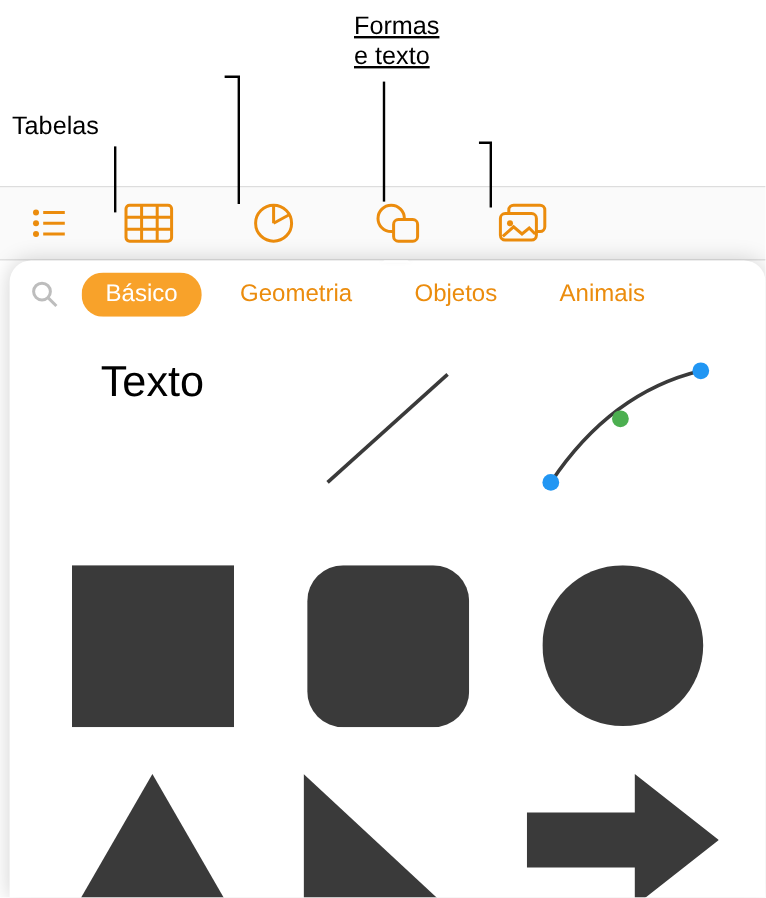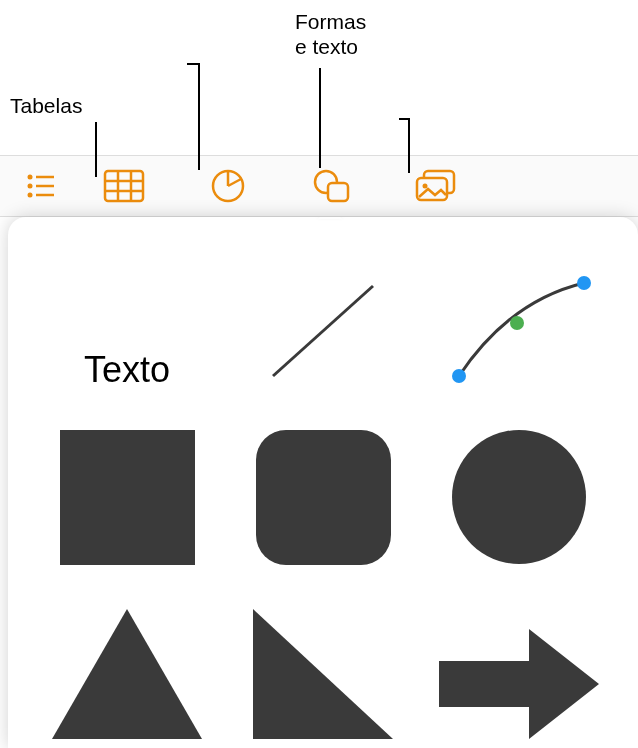--- a/index.html
+++ b/index.html
@@ -113,21 +113,21 @@
     
     .shapes-grid {
       display: grid;
       grid-template-columns: repeat(3, 1fr);
       gap: 24px 18px;
       padding: 24px 30px 0 30px;
     }
     .shape-cell {
       height: 150px;
       display: flex;
-      align-items: flex-end;
+      align-items: flex-start;
       justify-content: center;
       cursor: pointer;
     }
     .text-shape {
       font-size: 36px;
       font-weight: 500;
       color: #000;
     }
     .solid-shape { fill: #3a3a3a; }
   </style>
@@ -136,21 +136,21 @@
 
 <div class="callout-area">
   <div class="callout" style="left:10px; top:93px;">Tabelas</div>
   <div class="callout-line" style="left:95px; top:122px; height:55px;"></div>
 
   <div class="callout-line" style="left:195px; top:55px; width:2px; height:0;"></div>
   <svg style="position:absolute; left:187px; top:52px;" width="30" height="120">
     <path d="M 0 12 L 12 12 L 12 118" stroke="#000" stroke-width="2" fill="none"></path>
   </svg>
 
-  <div class="callout" style="left:295px; top:9px; text-align:left;">
+  <div class="callout" style="left:295px; top:9px; text-align:left;text-decoration:underline;">
     <span>Formas</span><br>
     <span>e texto</span>
   </div>
   <div class="callout-line" style="left:319px; top:68px; height:100px;"></div>
 
   <svg style="position:absolute; left:399px; top:106px;" width="40" height="70">
     <path d="M 0 13 L 10 13 L 10 67" stroke="#000" stroke-width="2" fill="none"></path>
   </svg>
 </div>
 
@@ -201,20 +201,34 @@
         <rect x="10" y="3" width="30" height="22" rx="4"></rect>
         <rect x="3" y="10" width="30" height="22" rx="4" fill="#fafafa"></rect>
         <circle cx="11" cy="18" r="2.5" fill="#eb8c0d" stroke="none"></circle>
         <path d="M 5 29 L 14 21 L 21 27 L 27 22 L 32 27" fill="none"></path>
       </g>
     </svg>
   </div>
 </div>
 
 <div class="popover">
+  <div class="tabbar">
+    <div class="search-icon">
+      <svg width="24" height="24" viewBox="0 0 24 24">
+        <circle cx="10" cy="10" r="7" stroke="#bdbdbd" stroke-width="2.5" fill="none"></circle>
+        <line x1="15" y1="15" x2="22" y2="22" stroke="#bdbdbd" stroke-width="2.5"></line>
+      </svg>
+    </div>
+    <div class="tabs">
+      <div class="tab active">Básico</div>
+      <div class="tab">Geometria</div>
+      <div class="tab">Objetos</div>
+      <div class="tab">Animais</div>
+    </div>
+  </div>
 
   <div class="shapes-grid">
 
     <div class="shape-cell">
       <span class="text-shape">Texto</span>
     </div>
     <div class="shape-cell">
       <svg width="140" height="120">
         <line x1="20" y1="105" x2="120" y2="15" stroke="#3a3a3a" stroke-width="3"></line>
       </svg>

